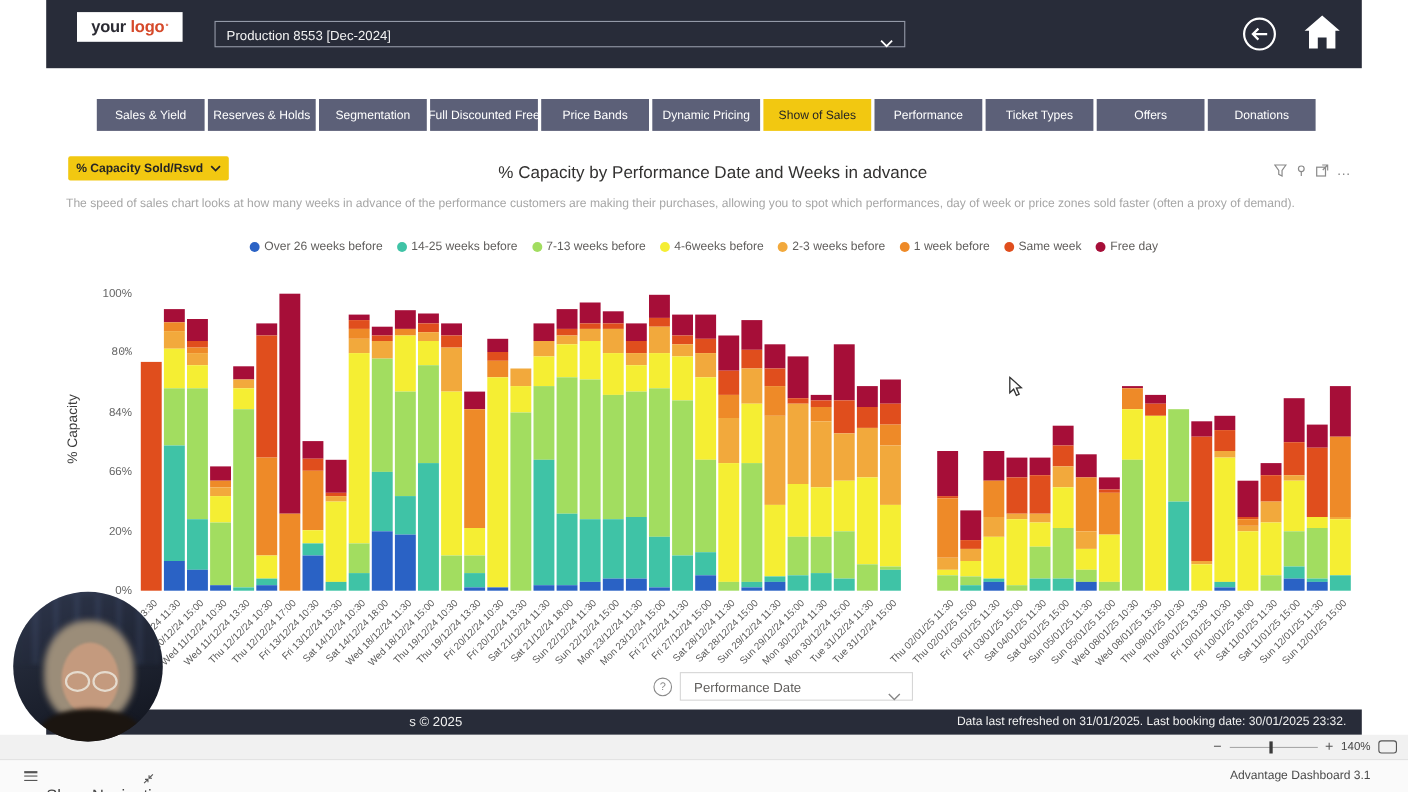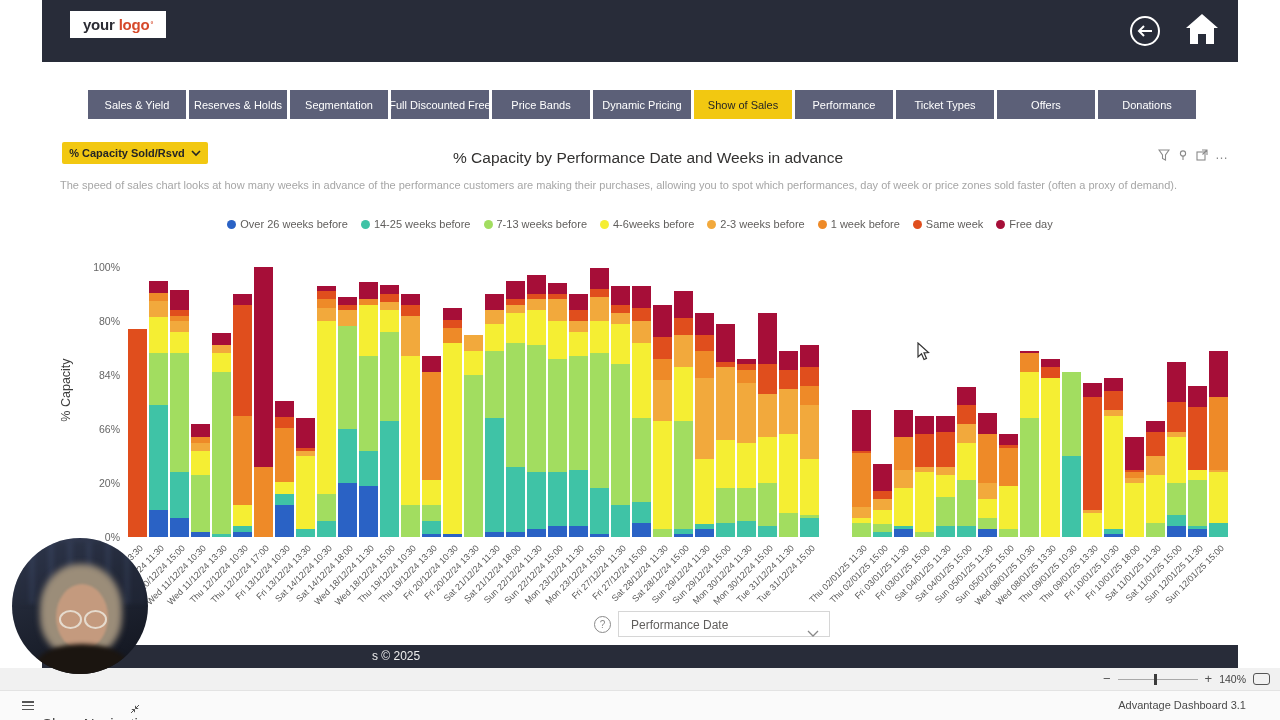--- a/index.html
+++ b/index.html
@@ -68,20 +68,28 @@
   .cursor{position:absolute;left:917px;top:342px;z-index:70;}
 </style>
 </head>
 <body>
 
 <div class="top-header">
   <div class="logo-box">
     <span class="logo-your">your</span>
     <span class="logo-logo">logo</span>
     <span class="logo-reg">°</span>
+  </div>
+  <div class="prod-select">
+    <span>Production 8553 [Dec-2024]</span>
+    <span class="prod-chevron">
+      <svg width="12" height="8" viewBox="0 0 12 8">
+          <polyline points="1,1 6,6 11,1" fill="none" stroke="#fff" stroke-width="1.6"></polyline>
+        </svg>
+    </span>
   </div>
   <div class="hdr-back">
     <svg width="16" height="12" viewBox="0 0 16 12">
         <path d="M15 6 H3 M7 1 L2 6 L7 11" fill="none" stroke="#fff" stroke-width="2"></path>
       </svg>
   </div>
   <div class="hdr-home">
     <svg width="36" height="34" viewBox="0 0 36 34">
         <path d="M18 2 L34 16 H30 V32 H22 V22 H14 V32 H6 V16 H2 Z" fill="#fff"></path>
       </svg>
@@ -166,21 +174,21 @@
     </div>
   </div>
 
 <div class="chart-area">
   <div class="y-axis-label">% Capacity</div>
   <div>
       <div class="ytick" style="left: 84px; top: 531px;">0%</div>
       <div class="ytick" style="left: 84px; top: 477px;">20%</div>
       <div class="ytick" style="left: 84px; top: 423px;">66%</div>
       <div class="ytick" style="left: 84px; top: 369px;">84%</div>
-      <div class="ytick" style="left: 84px; top: 315px;">80%</div>
+      <div class="ytick" style="left: 84px; top: 315px; font-family: Liberation Mono, monospace;">80%</div>
       <div class="ytick" style="left: 84px; top: 261px;">100%</div>
     </div>
   <div>
       <div class="bar" style="left: 128px; width: 19px; top: 329.1px; height: 207.9px;">
         <div class="seg" style="height: 207.9px; background: rgb(224, 78, 29);"></div>
       </div>
       <div class="xlabel" style="left: 33.5px; top: 543px;">Mon 09/12/24 13:30</div>
       <div class="bar" style="left: 149px; width: 19px; top: 280.5px; height: 256.5px;">
         <div class="seg" style="height: 27px; background: rgb(42, 98, 197);"></div>
         <div class="seg" style="height: 105.3px; background: rgb(63, 195, 166);"></div>
@@ -626,20 +634,21 @@
   <span>Performance Date</span>
   <span class="perf-chevron">
     <svg width="12" height="8" viewBox="0 0 12 8">
         <polyline points="1,1 6,6 11,1" fill="none" stroke="#888" stroke-width="1.3"></polyline>
       </svg>
   </span>
 </div>
 
 <div class="status-bar">
   <span class="copyright">s © 2025</span>
+  <span class="refresh-text">Data last refreshed on 31/01/2025. Last booking date: 30/01/2025 23:32.</span>
 </div>
 
 <div class="zoom-strip">
   <div class="zoom-ctl">
     <span class="zoom-minus">−</span>
     <span class="zoom-track">
         <span class="zoom-handle"></span>
       </span>
     <span class="zoom-plus">+</span>
     <span class="zoom-pct">140%</span>

